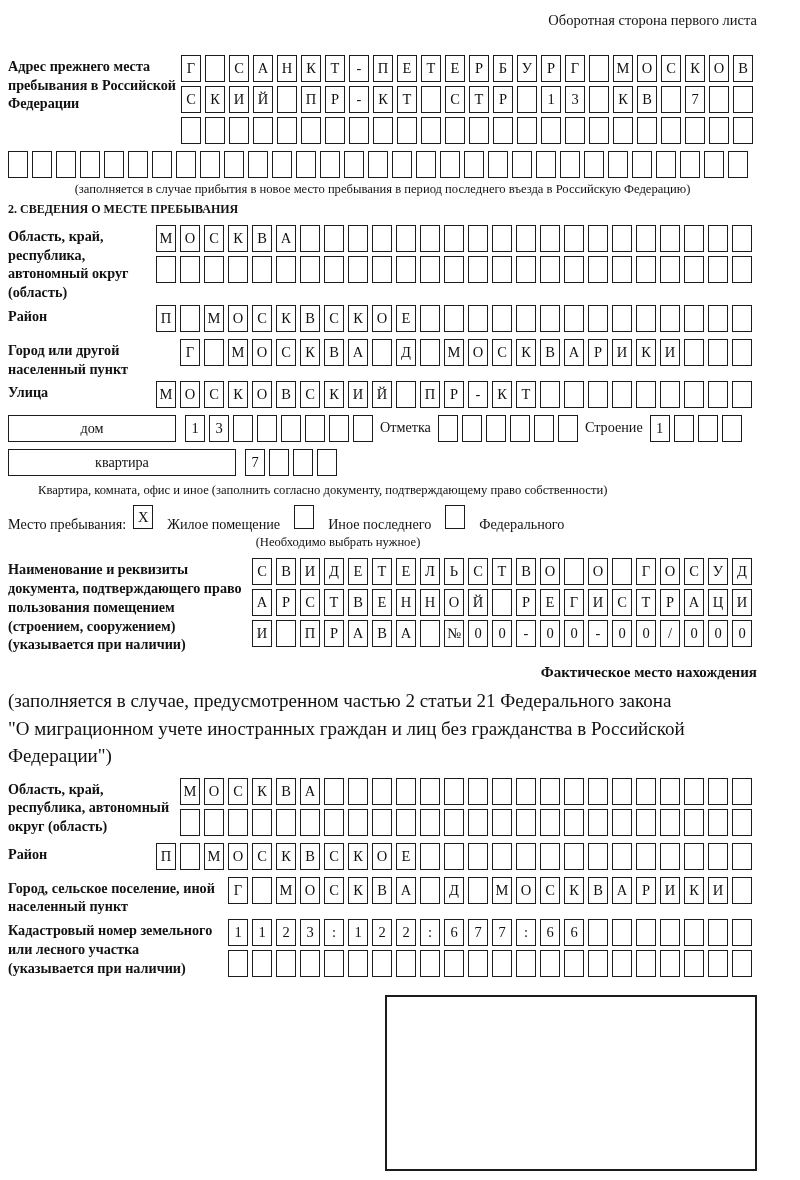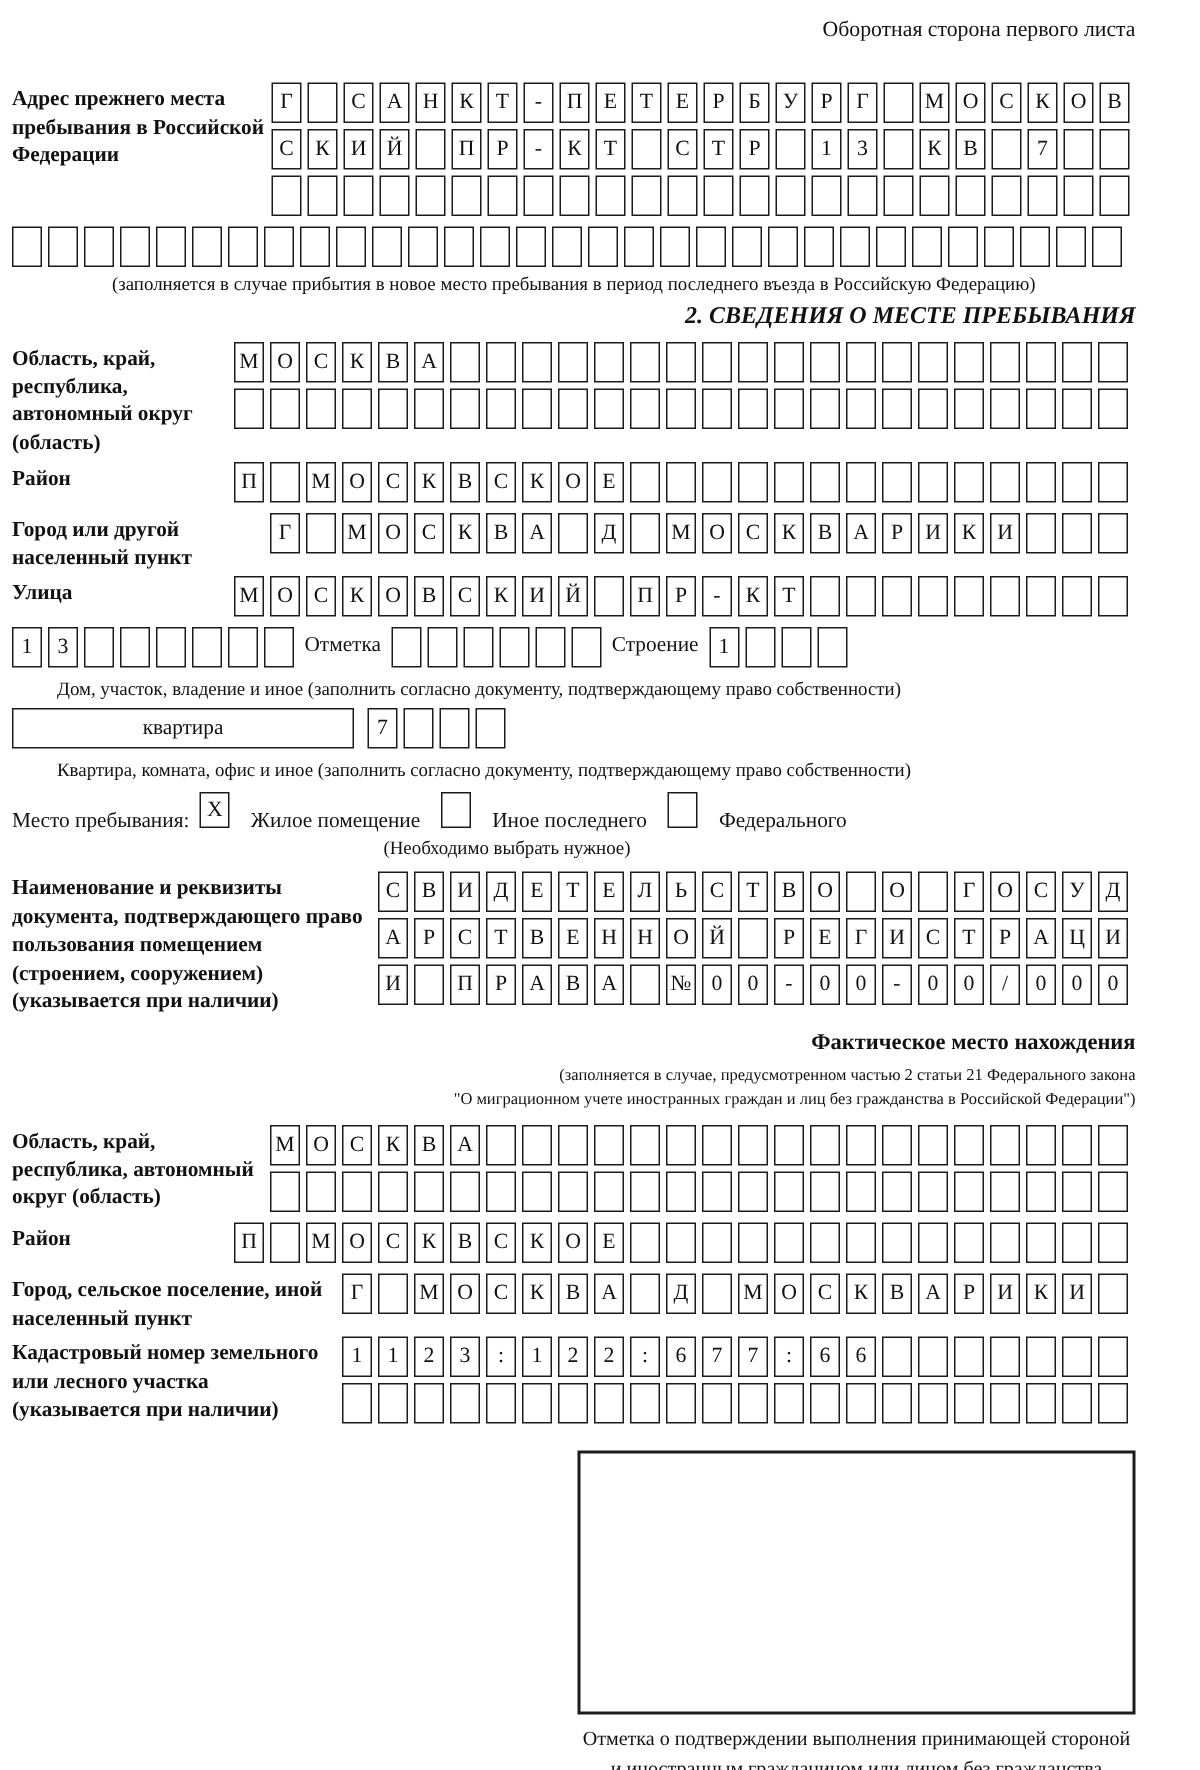--- a/index.html
+++ b/index.html
@@ -18,34 +18,34 @@
   .boxrow{ display:flex;flex-wrap:nowrap;margin-bottom:4px; }
   .bx{
     flex:0 0 auto;width:20px;height:27px;margin-right:4px;
     border:1.6px solid #1c1c1c;box-sizing:border-box;
     display:flex;align-items:center;justify-content:center;
     font-size:14.5px;background:#fff;
   }
   .chk .bx{ height:24px;margin-top:1px; }
   .caption{ font-size:12.6px;text-align:center;margin:0 0 4px 0; }
   .caption-left{ font-size:12.6px;margin:0 0 5px 30px; }
-  .sec-title{ font-size:16px;font-weight:bold;text-align:right;margin:5px 0 8px 0;font-style:italic; }
+  .sec-title{ font-size:12px;font-weight:bold;text-align:left;margin:5px 0 8px 0; }
   .cellbox{
     border:1.6px solid #1c1c1c;height:27px;box-sizing:border-box;
     display:flex;align-items:center;justify-content:center;
     font-size:14.2px;flex:0 0 auto;margin-right:9px;
   }
   .dom-cell{width:168px;} .kv-cell{width:228px;}
   .inline-label{ font-size:14.2px;padding:4px 7px 0 3px;flex:0 0 auto; }
   .chk-row{ display:flex;align-items:flex-end;font-size:14.2px;margin:6px 0 2px 0; }
   .chk-row .opt-label{ padding:4px 14px 0 10px; }
   .chk-row .lead{ padding-top:4px;margin-right:7px; }
   .chk-note{ font-size:12.6px;text-align:center;width:360px;margin:0 0 8px 150px; }
   .fact-title{ font-size:15px;font-weight:bold;text-align:right;margin:10px 0 6px 0; }
-  .fact-note{ font-size:11px;text-align:right;line-height:1.45;margin-bottom:8px; }
+  .fact-note{ font-size:19px;text-align:left;line-height:1.45;margin-bottom:8px; }
   .stamp-wrap{ width:372px;margin:14px 0 0 auto; }
   .stamp-box{ width:372px;height:176px;border:2px solid #1c1c1c;box-sizing:border-box; }
   .stamp-caption{ font-size:13.4px;text-align:center;line-height:1.45;margin-top:6px; } .mt2{margin-top:2px;}
 </style>
 </head>
 <body>
 
 <div class="page">
 
   <div class="hdr">Оборотная сторона первого листа</div>
@@ -316,20 +316,21 @@
         <span class="bx"></span>
         <span class="bx"></span>
         <span class="bx"></span>
         <span class="bx"></span>
         <span class="bx"></span>
         <span class="bx"></span>
       </div>
   </div>
 
   <div class="frow mt2">
+    <div class="cellbox dom-cell">дом</div>
     <div class="boxrow">
         <span class="bx">1</span>
         <span class="bx">3</span>
         <span class="bx"></span>
         <span class="bx"></span>
         <span class="bx"></span>
         <span class="bx"></span>
         <span class="bx"></span>
         <span class="bx"></span>
       </div>
@@ -343,21 +344,20 @@
         <span class="bx"></span>
       </div>
     <div class="inline-label">Строение</div>
     <div class="boxrow">
         <span class="bx">1</span>
         <span class="bx"></span>
         <span class="bx"></span>
         <span class="bx"></span>
       </div>
   </div>
-  <div class="caption-left">Дом, участок, владение и иное (заполнить согласно документу, подтверждающему право собственности)</div>
 
   <div class="frow">
     <div class="cellbox kv-cell">квартира</div>
     <div class="boxrow">
         <span class="bx">7</span>
         <span class="bx"></span>
         <span class="bx"></span>
         <span class="bx"></span>
       </div>
   </div>

